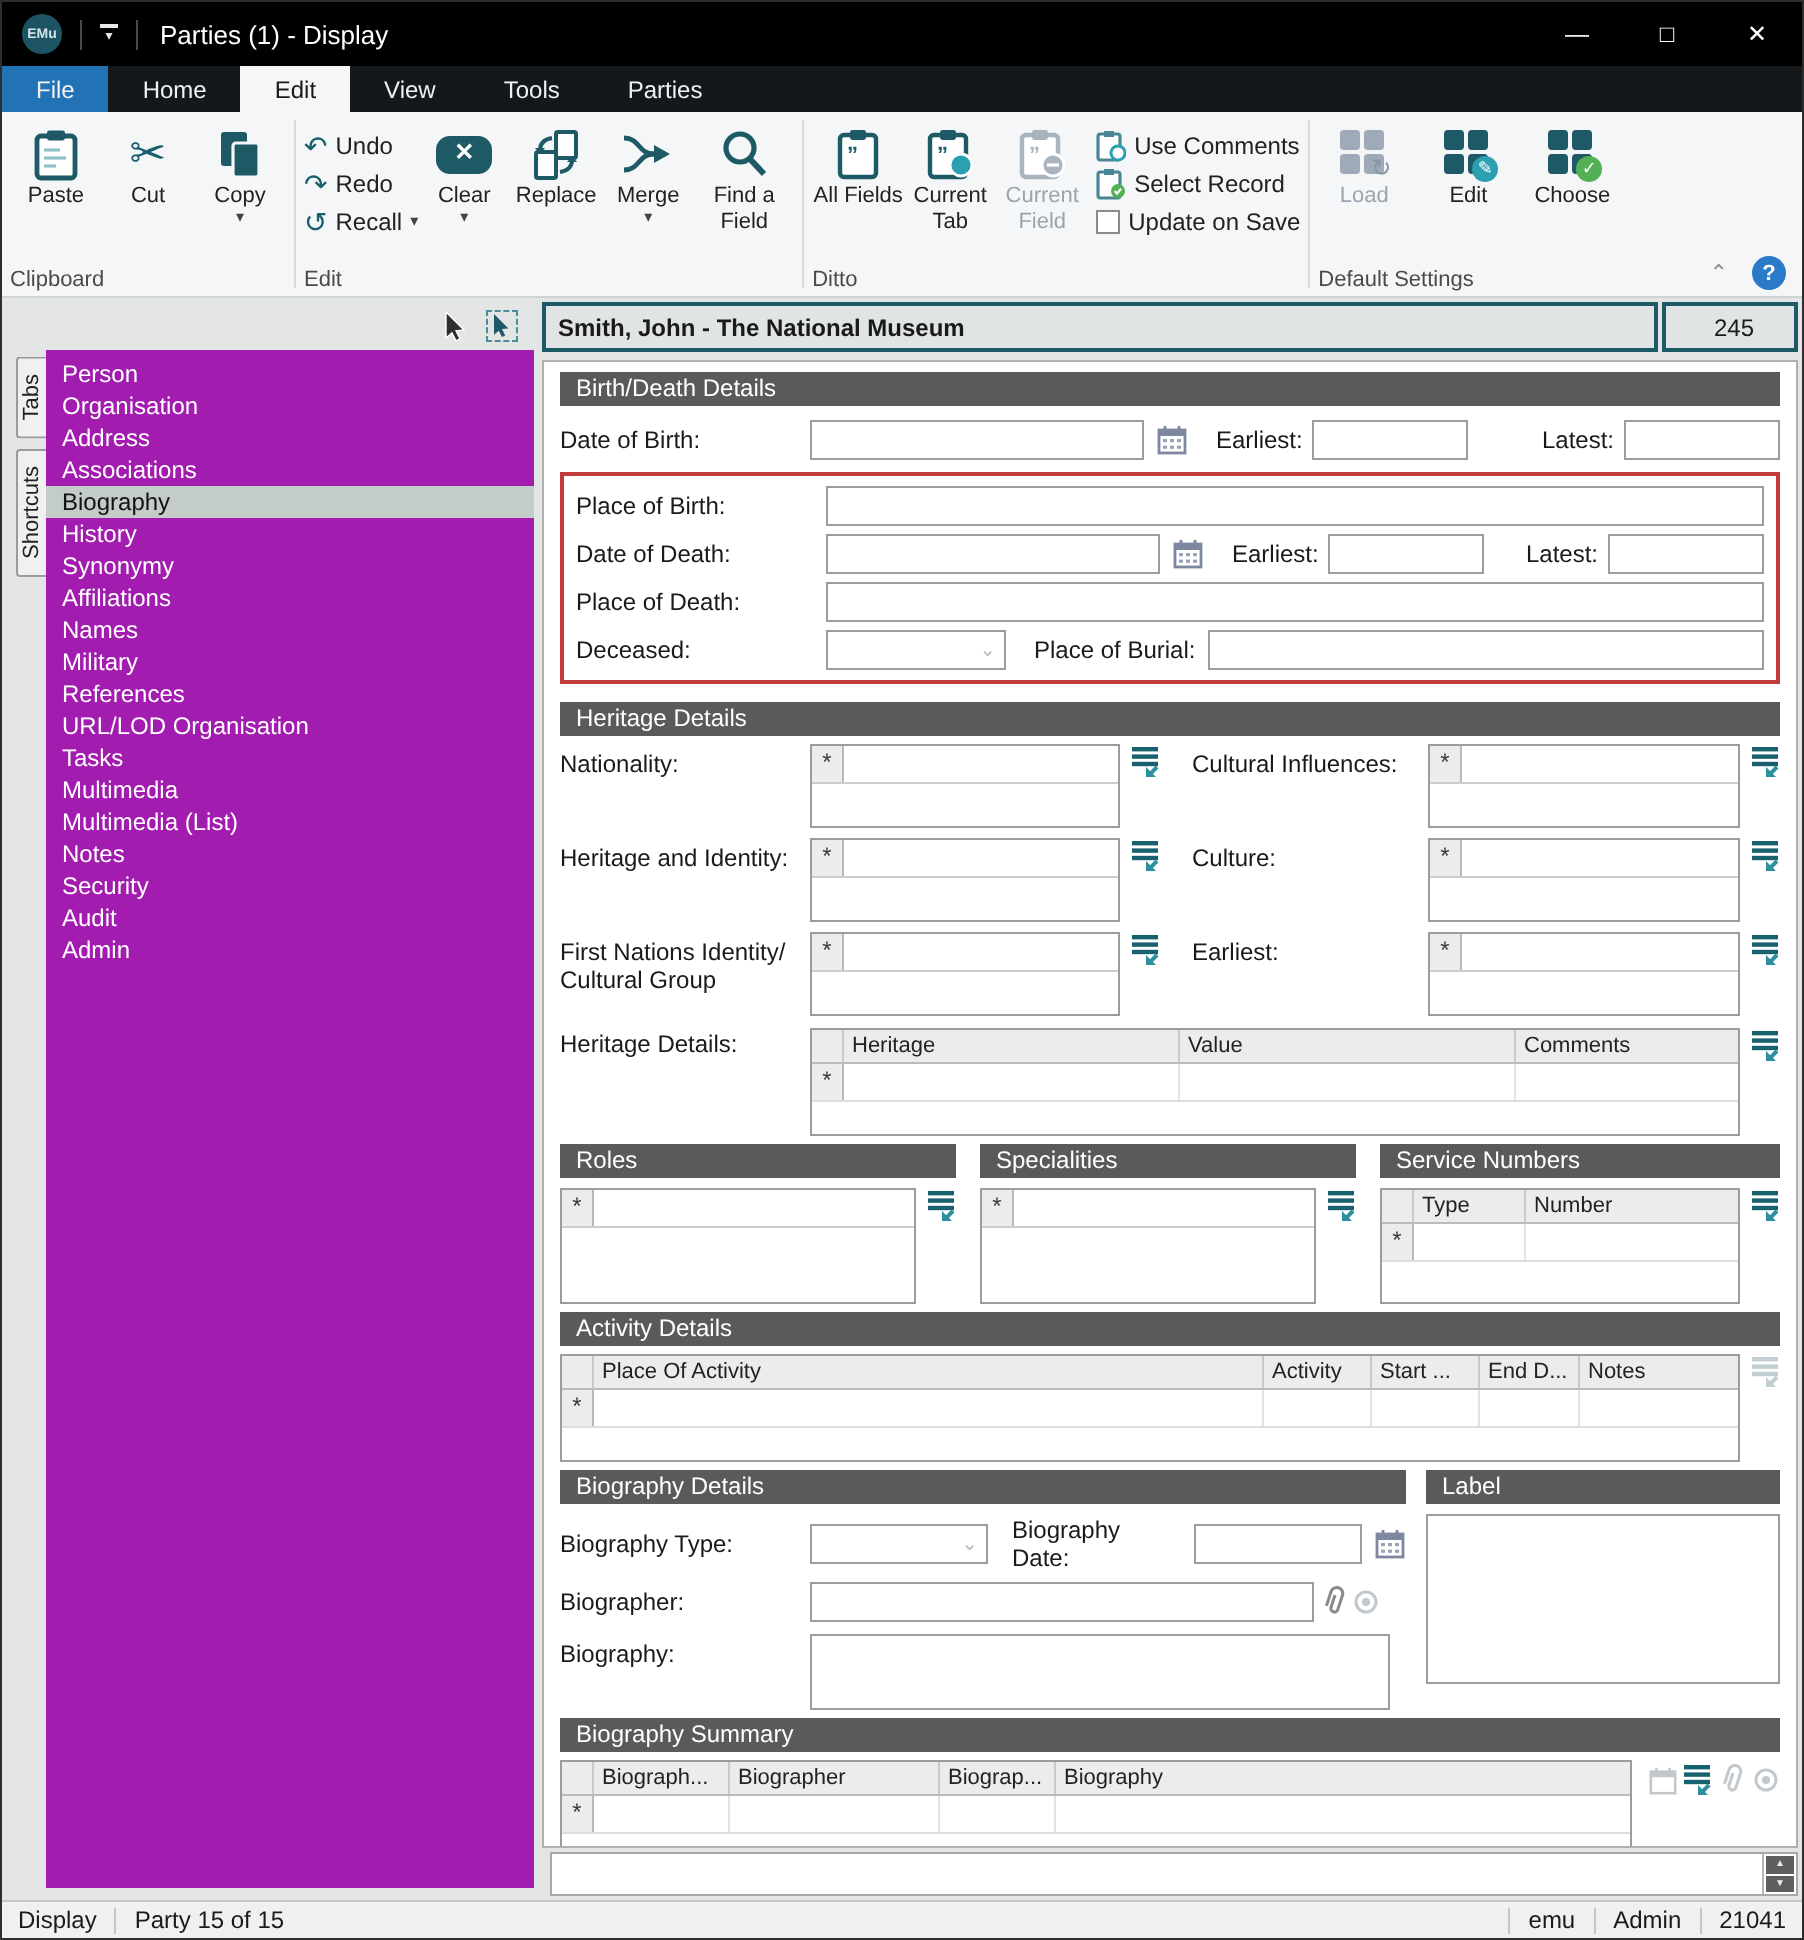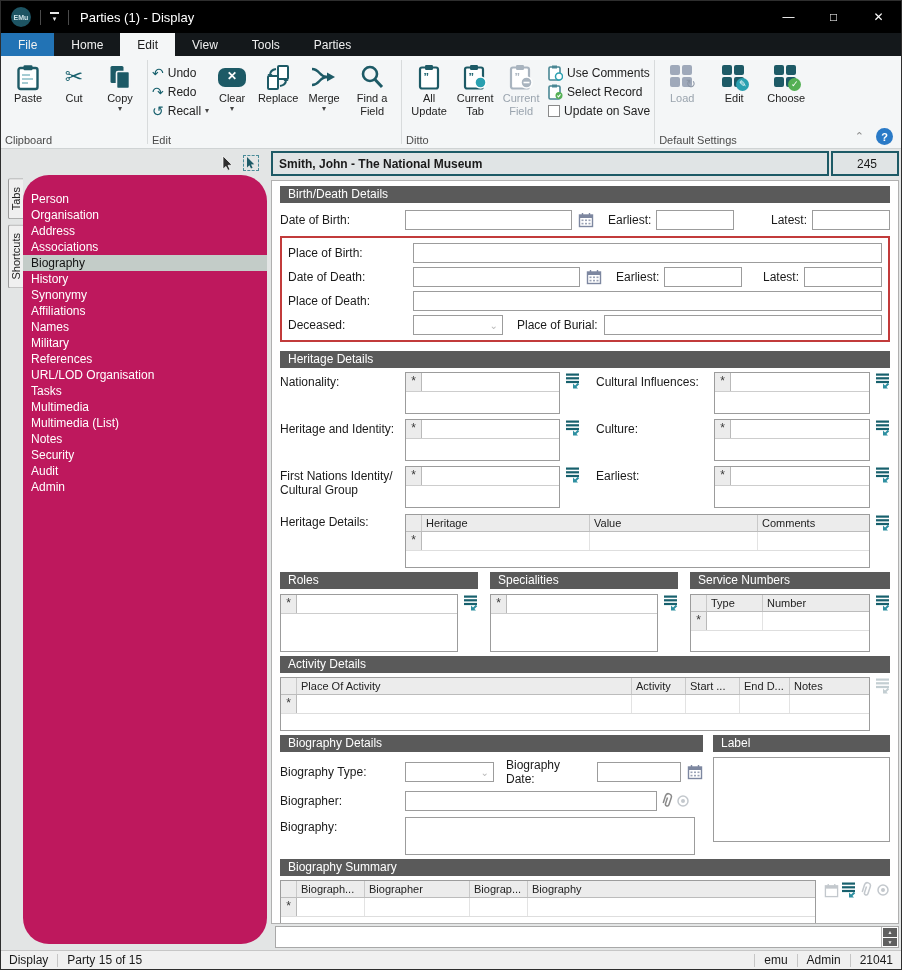--- a/index.html
+++ b/index.html
@@ -50,21 +50,21 @@
   .help-ic { width:17px; height:17px; border-radius:50%; background:#2a7ac7; color:#fff; font-size:11px; font-weight:bold; display:flex; align-items:center; justify-content:center; }
 
   
   .main { flex:1; display:flex; padding-top:2px; overflow:hidden; }
   .leftpane { width:266px; display:flex; flex-direction:column; flex-shrink:0; }
   .left-top { height:24px; display:flex; justify-content:flex-end; align-items:center; gap:9px; padding-right:8px; }
   .marquee { width:16px; height:16px; border:1px dashed #4a8c99; display:flex; align-items:center; justify-content:center; }
   .left-body { flex:1; display:flex; margin-bottom:6px; overflow:hidden; }
   .vtabs { width:22px; display:flex; flex-direction:column; gap:5px; padding-top:3px; align-items:flex-end; }
   .vtab { writing-mode:vertical-rl; transform:rotate(180deg); background:#f0f0f0; border:1px solid #9a9a9a; border-left:none; font-size:11px; color:#222; padding:8px 1px; border-radius:0 2px 2px 0; }
-  .sidebar { flex:1; background:#be185d; padding-top:16px; overflow:hidden;border-radius:26px; }
+  .sidebar { flex:1; background:#a21caf; padding-top:4px; overflow:hidden; }
   .sbitem { height:16px; line-height:16px; color:#fff; padding-left:8px; white-space:nowrap; }
   .sbitem.selected { background:#c3ccc8; color:#121212; }
 
   .content { flex:1; display:flex; flex-direction:column; padding:0 2px 0 4px; overflow:hidden; }
   .record-row { display:flex; gap:2px; height:25px; margin-bottom:4px; flex-shrink:0; }
   .rec-header { flex:1; border:2px solid #1d5a66; background:#e0e4e5; display:flex; align-items:center; padding-left:6px; font-weight:bold; }
   .rec-num { width:68px; border:2px solid #1d5a66; background:#e0e4e5; display:flex; align-items:center; justify-content:flex-end; padding-right:20px; }
 
   .form { flex:1; background:#fff; border:1px solid #b0b0b0; padding:4px 8px; overflow:hidden; display:flex; flex-direction:column; }
   .sechdr { background:#5a5a5a; color:#fff; height:17px; line-height:17px; padding-left:8px; margin:4px 0; flex-shrink:0; }
@@ -248,21 +248,21 @@
     <div class="rgroup">
       <div class="rgroup-body">
         <div class="bigbtn">
           <span class="ic">
             <svg width="22" height="26" viewBox="0 0 22 26">
                 <rect x="2" y="3.5" width="18" height="21" rx="2" fill="#fff" stroke="#1d5a66" stroke-width="2.2"></rect>
                 <rect x="7" y="1" width="8" height="5" rx="1.2" fill="#1d5a66"></rect>
                 <text x="5.5" y="17" font-size="11" font-weight="bold" fill="#17606d">”</text>
               </svg>
           </span>
-          <span>All Update</span>
+          <span>All Fields</span>
         </div>
         <div class="bigbtn">
           <span class="ic">
             <svg width="24" height="26" viewBox="0 0 24 26">
                 <rect x="2" y="3.5" width="18" height="21" rx="2" fill="#fff" stroke="#1d5a66" stroke-width="2.2"></rect>
                 <rect x="7" y="1" width="8" height="5" rx="1.2" fill="#1d5a66"></rect>
                 <text x="5.5" y="17" font-size="11" font-weight="bold" fill="#17606d">”</text>
                 <circle cx="17.5" cy="18.5" r="5.5" fill="#2aa0b0" stroke="#fff" stroke-width="1.4"></circle>
               </svg>
           </span>

